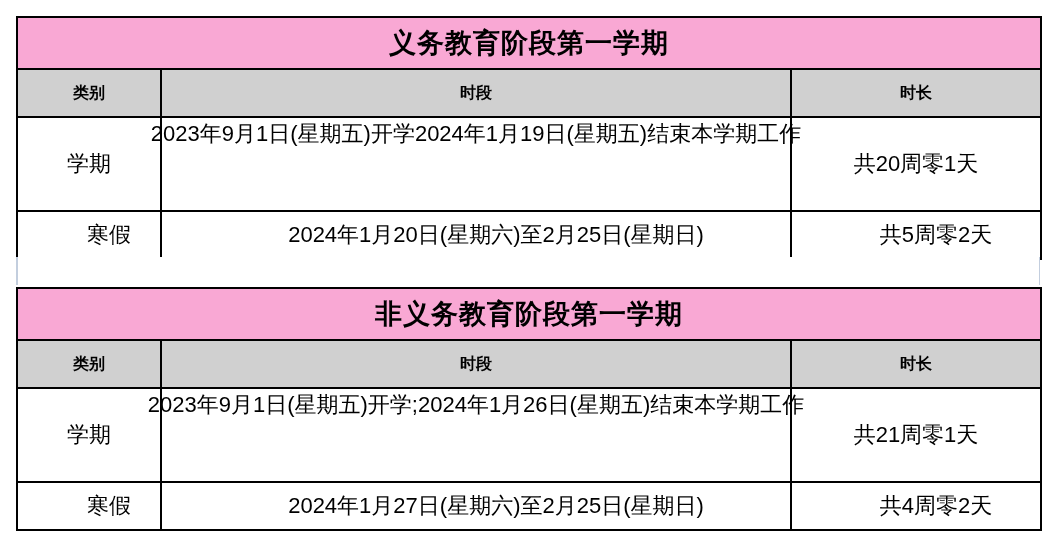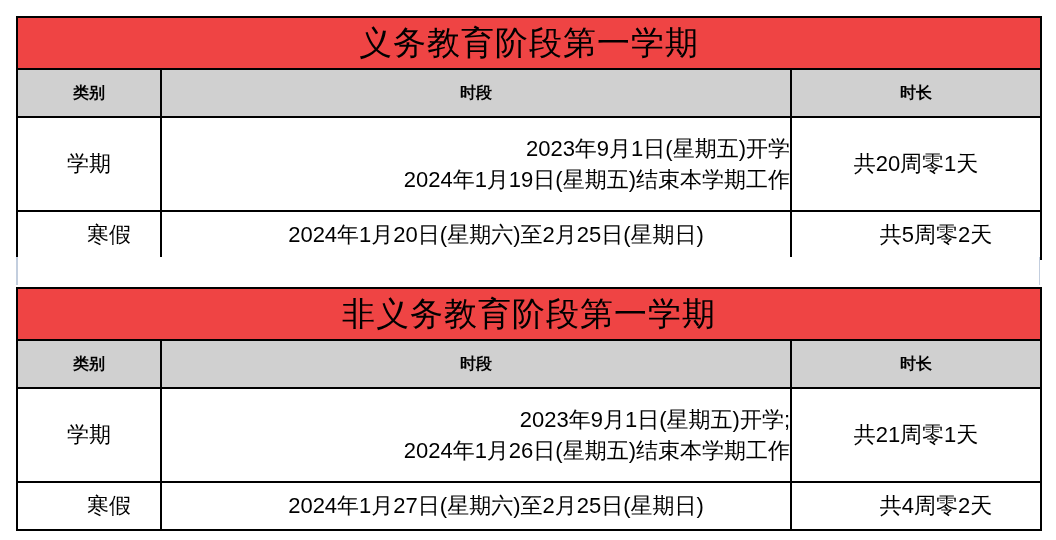--- a/index.html
+++ b/index.html
@@ -40,24 +40,24 @@
     color: #000000;
   }
 
   
   .col-cat   { width: 144px; }
   .col-range { width: 630px; }
   .col-dur   { width: 250px; }
 
   
   .title-band {
-    background: #ef4444;
+    background: #f9a8d4;
     color: #ffffff;
-    font-size: 33px;
-    font-weight: normal;
+    font-size: 27px;
+    font-weight: bold;
     letter-spacing: 1px;
     height: 50px;
     line-height: 50px;
     white-space: nowrap;
   }
 
   
   .head-cell {
     background: #d0d0d0;
     font-size: 16px;
@@ -72,23 +72,23 @@
     background: #ffffff;
     font-size: 22px;
     font-weight: normal;
     white-space: nowrap;
   }
   .row-term .body-cell { height: 92px; }
   .row-break .body-cell { height: 46px; line-height: 46px; padding-left: 40px; }
 
   .term-lines {
     display: flex;
-    flex-direction: column;
+    flex-direction: row;
     justify-content: center;
-    align-items: flex-end;
+    align-items: flex-start;
     height: 92px;
     line-height: 1.42;
   }
   .term-lines span { display: block; }
 
   
   .spacer-strip {
     position: absolute;
     left: 16px;
     top: 257px;

